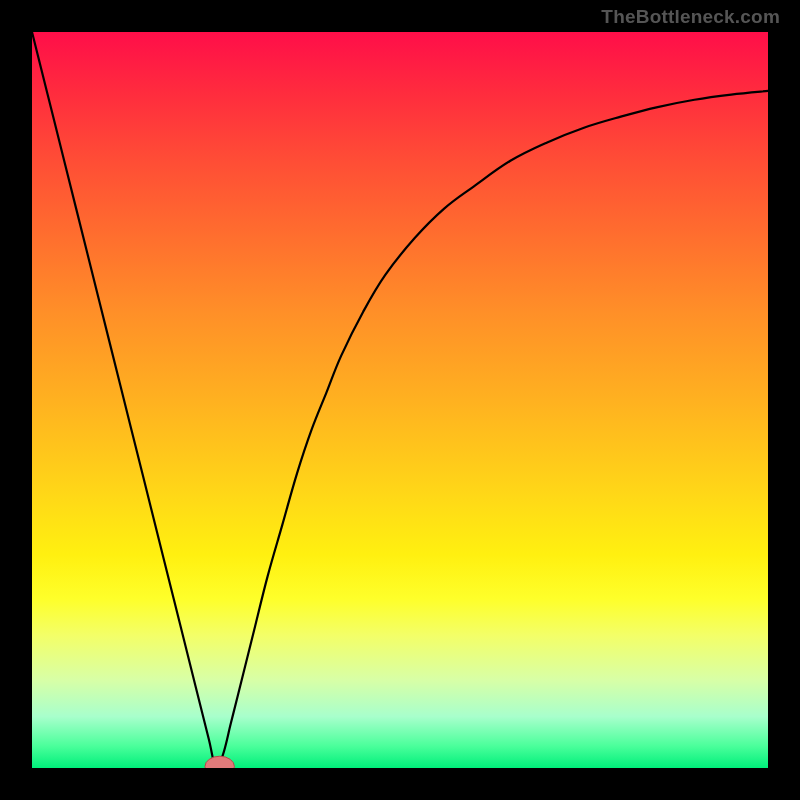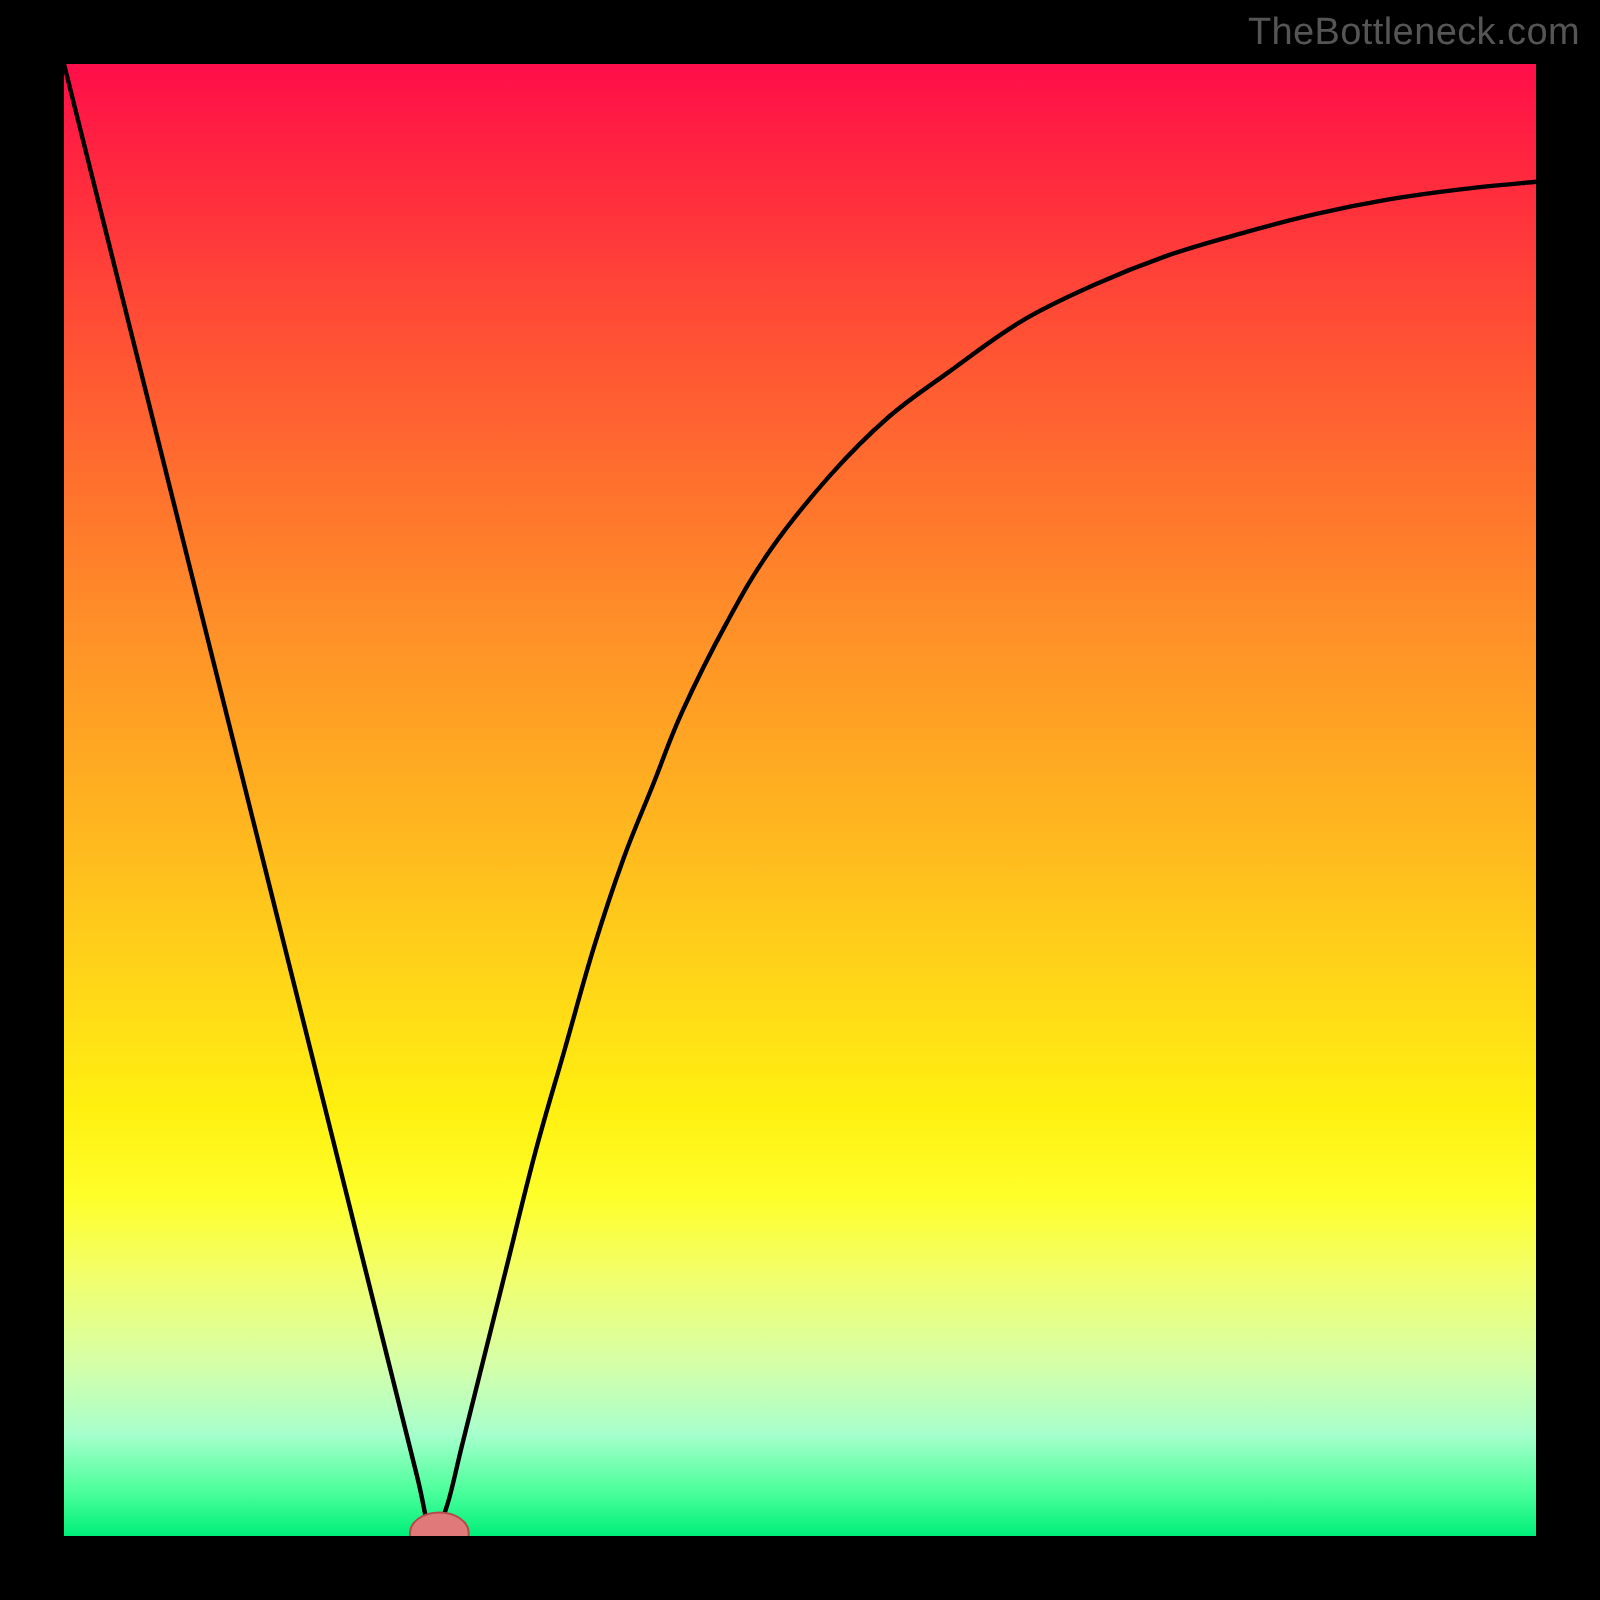--- a/index.html
+++ b/index.html
@@ -35,24 +35,24 @@
       #f3ff68 82%,
       #d8ffa6 88%,
       #a8ffcc 93%,
       #4bff9b 97%,
       #00ef7a 100%
     );
   }
   .watermark {
     position: absolute;
     top: 6px;
-    right: 10px;
+    right: 20px;
     color: #555;
     font-size: 19px;
-    font-weight: 400;
+    font-weight: 700;
     letter-spacing: 0.2px;
     user-select: none;
   }
   svg {
     position: absolute;
     inset: 0;
   }
   .curve {
     fill: none;
     stroke: #000;

